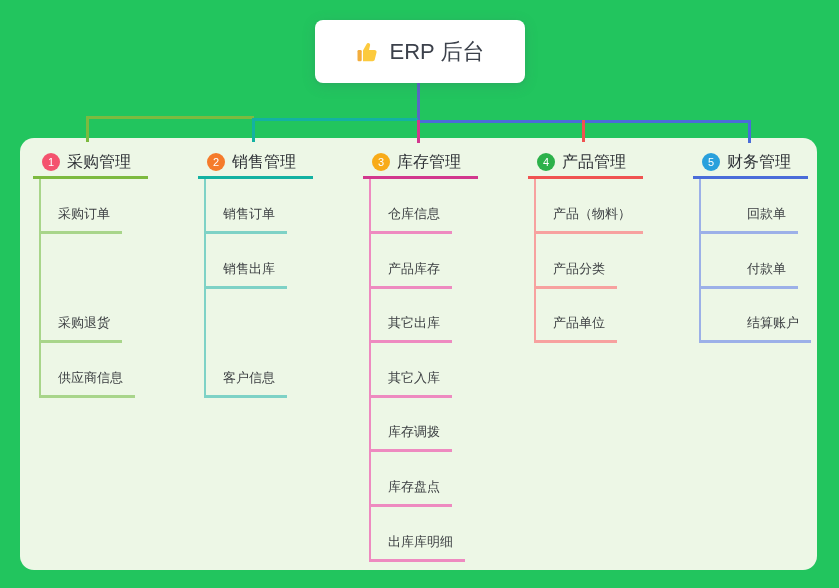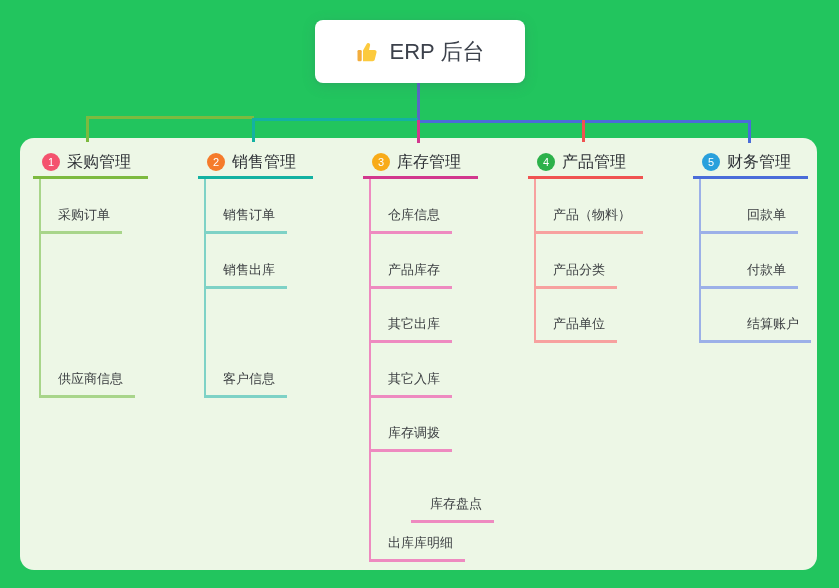--- a/index.html
+++ b/index.html
@@ -53,32 +53,32 @@
   .b5 .head-line{background:#4a6cd9;}
   .b1 .badge{background:#f4536e;} .b2 .badge{background:#f57b2b;}
   .b3 .badge{background:#f8ab18;} .b4 .badge{background:#2cb14a;}
   .b5 .badge{background:#29a0dc;}
   .vline{position:absolute;left:6px;top:31px;width:2px;}
   .b1 .vline{background:#a8d58a;height:218px;}
   .b2 .vline{background:#7ed2c6;height:218px;}
   .b3 .vline{background:#ee8ac0;height:382px;}
   .b4 .vline{background:#f7a19f;height:163px;}
   .b5 .vline{background:#9cb0e8;height:163px;}
-  .child{position:absolute;left:6px;white-space:nowrap;cursor:default;}
+  .child{position:absolute;left:6px;white-space:nowrap;cursor:default;font-family:Liberation Mono, monospace;}
   .child span{
     display:inline-block;font-size:13px;color:#3d4043;line-height:18px;
     padding:0 12px 7px 19px;border-bottom:3px solid transparent;
   }
   .b1 .child span{border-bottom-color:#a8d58a;}
   .b2 .child span{border-bottom-color:#7ed2c6;}
   .b3 .child span{border-bottom-color:#ee8ac0;}
   .b4 .child span{border-bottom-color:#f7a19f;}
   .b5 .child span{border-bottom-color:#9cb0e8;padding-left:48px;}
   .c0{top:57px;} .c1{top:112px;} .c2{top:166px;} .c3{top:221px;}
-  .c4{top:275px;} .c5{top:346px;padding-left:42px;} .c6{top:385px;}
+  .c4{top:275px;} .c5{top:330px;} .c6{top:385px;}
 </style>
 </head>
 <body>
 
 <div class="stage">
 
   <div class="panel"></div>
 
   <div class="conn root-drop"></div>
   <div class="conn bus-green"></div>
@@ -101,20 +101,21 @@
   </div>
 
   <div class="branch b1">
     <div class="branch-head">
       <span class="badge">1</span>
       <span>采购管理</span>
     </div>
     <div class="head-line"></div>
     <div class="vline"></div>
     <div class="child c0"><span>采购订单</span></div>
+    <div class="child c2"><span>采购退货</span></div>
     <div class="child c3"><span>供应商信息</span></div>
   </div>
 
   <div class="branch b2">
     <div class="branch-head">
       <span class="badge">2</span>
       <span>销售管理</span>
     </div>
     <div class="head-line"></div>
     <div class="vline"></div>

